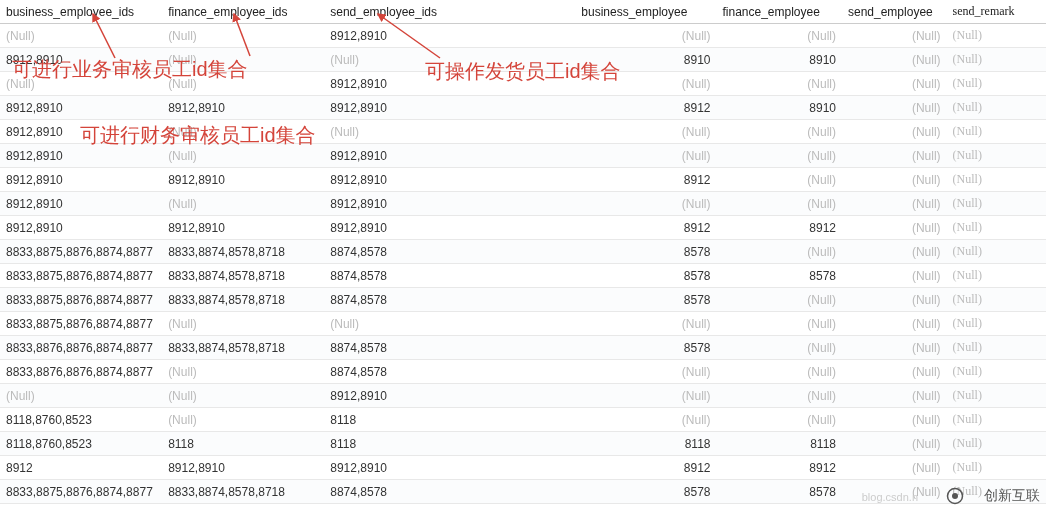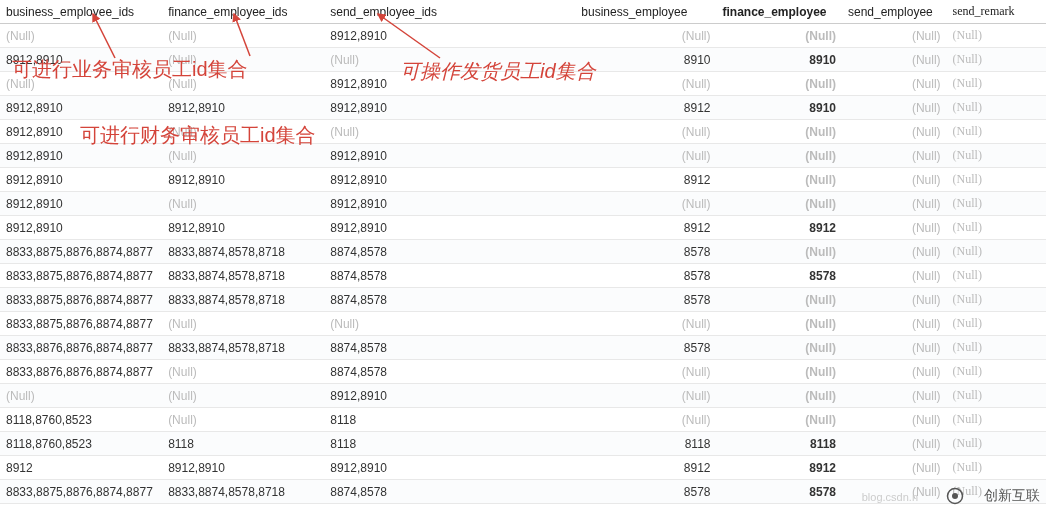--- a/index.html
+++ b/index.html
@@ -35,21 +35,21 @@
       text-align: left;
     }
     .tbody .tr:nth-child(even) .td { background: #fbfcfd; }
     .tbody .tr:nth-child(odd) .td { background: #ffffff; }
     .null { color: #bbb; font-style: normal; }
     .td.right { text-align: right; }
     .col-biz-ids { width: 155px; }
     .col-fin-ids { width: 155px; }
     .col-send-ids { width: 240px; }
     .col-biz { width: 135px; }
-    .col-fin { width: 120px; font-weight: bold; }
+    .col-fin { width: 120px; }
     .col-send { width: 100px; }
     .col-remark { width: 95px; font-family: Liberation Serif, serif; }
     .annot {
       position: absolute;
       color: #d4443a;
       font-size: 20px;
       font-weight: 400;
       pointer-events: none;
       white-space: nowrap;
     }
@@ -285,21 +285,21 @@
 </svg>
 <svg class="arrow" style="left:220px; top:8px;" width="40" height="60">
   <line x1="30" y1="48" x2="14" y2="6" stroke="#d4443a" stroke-width="1.5" marker-end="url(#ah1)"></line>
 </svg>
 <svg class="arrow" style="left:370px; top:8px;" width="80" height="60">
   <line x1="70" y1="50" x2="8" y2="6" stroke="#d4443a" stroke-width="1.5" marker-end="url(#ah1)"></line>
 </svg>
 
 <div class="annot" style="left:12px; top:56px;">可进行业务审核员工id集合</div>
 <div class="annot" style="left:80px; top:122px;text-align:right;">可进行财务审核员工id集合</div>
-<div class="annot" style="left:400px; top:58px;font-style:italic;">可操作发货员工id集合</div>
+<div class="annot" style="left:425px; top:58px;">可操作发货员工id集合</div>
 
 <div class="faded-url">blog.csdn.n</div>
 <div class="watermark">
   <svg viewBox="0 0 24 24">
       <circle cx="12" cy="12" r="10" fill="none" stroke="#555" stroke-width="2"></circle>
       <circle cx="12" cy="12" r="4" fill="#555"></circle>
     </svg>
   <span>创新互联</span>
 </div>
 

